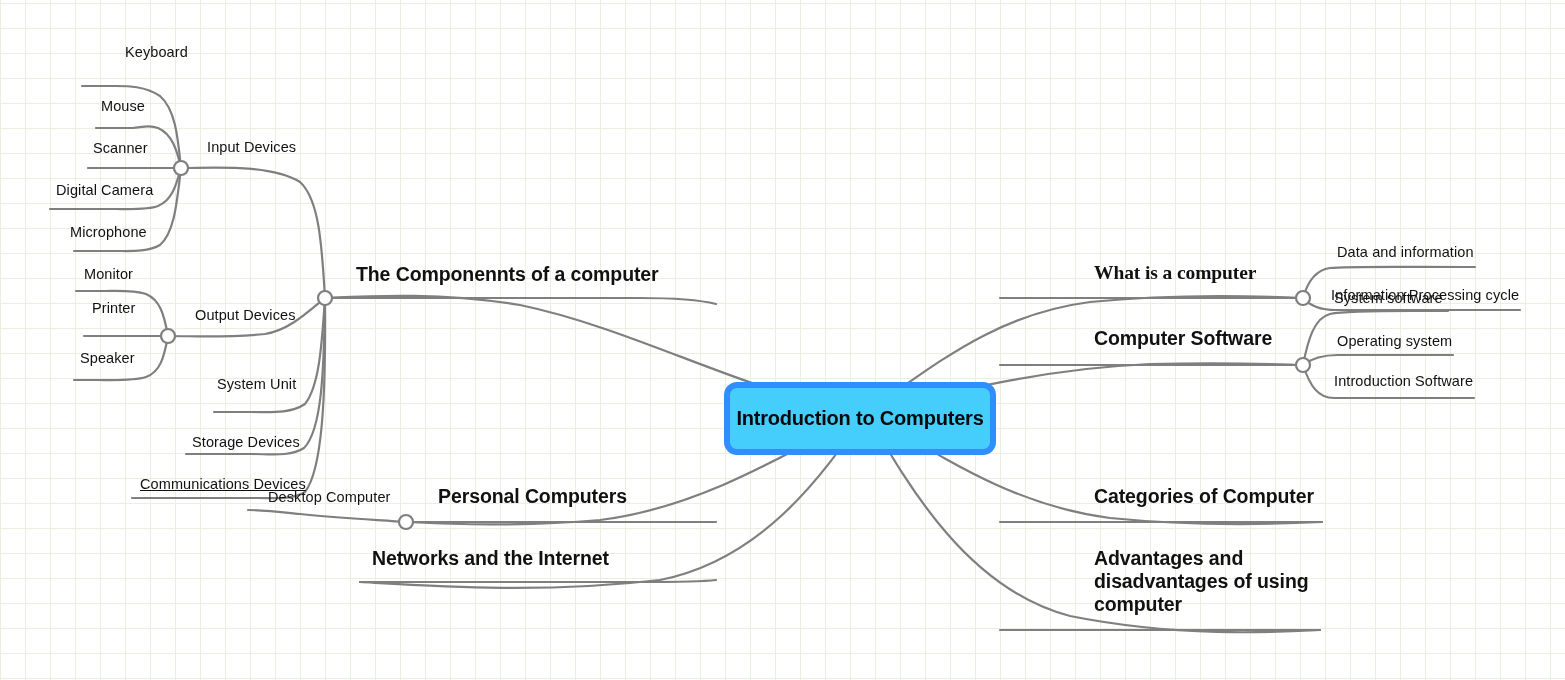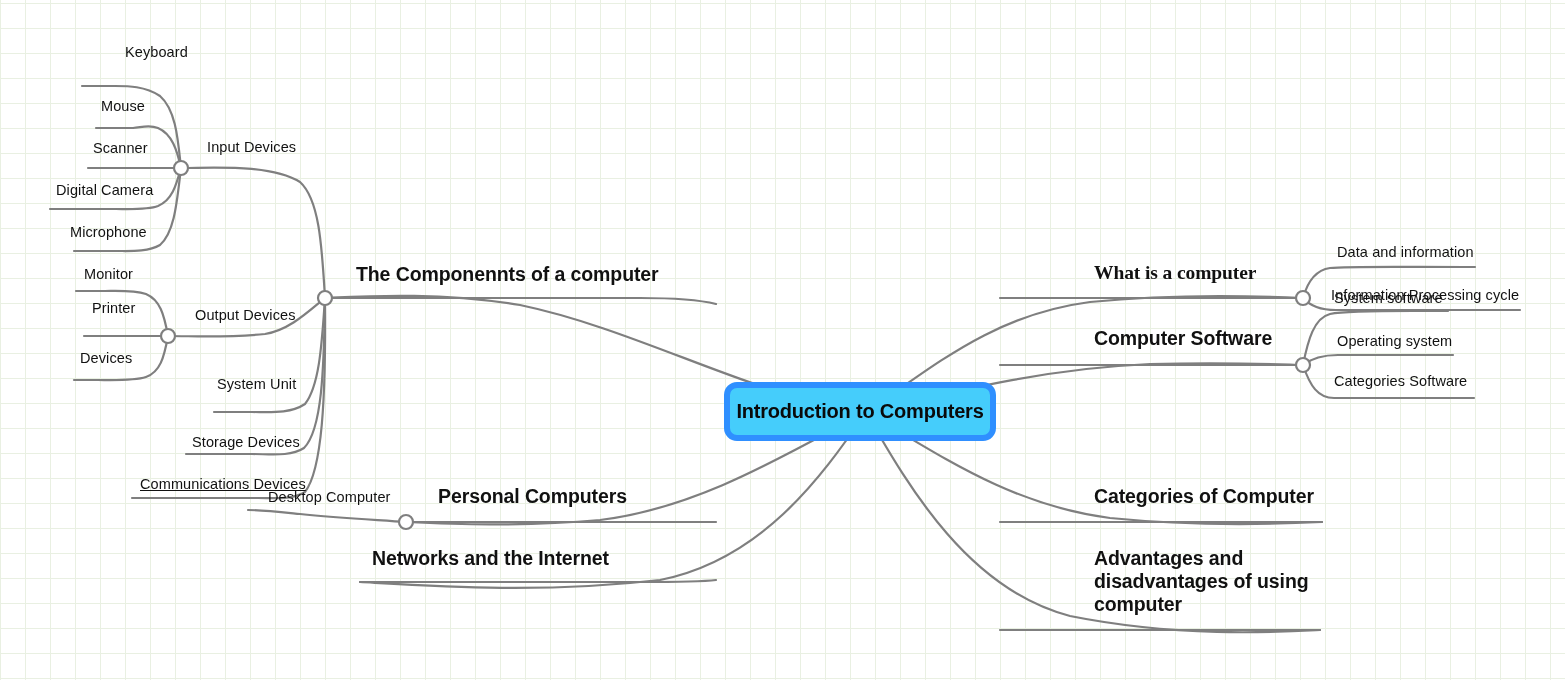--- a/index.html
+++ b/index.html
@@ -47,21 +47,21 @@
   }
   .lbl-branch.wrap {
     white-space: normal;
     width: 215px;
   }
   #center-node {
     position: absolute;
     left: 724px;
     top: 382px;
     width: 272px;
-    height: 59px;
+    height: 73px;
     box-sizing: border-box;
     background: #45cdfb;
     border: 6px solid #2f8fff;
     border-radius: 13px;
     display: flex;
     align-items: center;
     justify-content: center;
   }
   #center-node span {
     font-size: 20px;
@@ -167,25 +167,25 @@
   <div class="lbl lbl-leaf" style="left:207px; top:139px;">Input Devices</div>
   <div class="lbl lbl-leaf" style="left:195px; top:307px;">Output Devices</div>
 
   <div class="lbl lbl-leaf" style="left:85px; top:44px;margin-left:40px;">Keyboard</div>
   <div class="lbl lbl-leaf" style="left:101px; top:98px;">Mouse</div>
   <div class="lbl lbl-leaf" style="left:93px; top:140px;">Scanner</div>
   <div class="lbl lbl-leaf" style="left:56px; top:182px;">Digital Camera</div>
   <div class="lbl lbl-leaf" style="left:70px; top:224px;">Microphone</div>
   <div class="lbl lbl-leaf" style="left:84px; top:266px;">Monitor</div>
   <div class="lbl lbl-leaf" style="left:92px; top:300px;">Printer</div>
-  <div class="lbl lbl-leaf" style="left:80px; top:350px;">Devices</div>
+  <div class="lbl lbl-leaf" style="left:80px; top:350px;">Speaker</div>
   <div class="lbl lbl-leaf" style="left:217px; top:376px;">System Unit</div>
   <div class="lbl lbl-leaf" style="left:192px; top:434px;">Storage Devices</div>
   <div class="lbl lbl-leaf" style="left:140px; top:476px;text-decoration:underline;">Communications Devices</div>
   <div class="lbl lbl-leaf" style="left:268px; top:489px;">Desktop Computer</div>
 
   <div class="lbl lbl-leaf" style="left:1337px; top:244px;">Data and information</div>
   <div class="lbl lbl-leaf" style="left:1331px; top:287px;">Information Processing cycle</div>
   <div class="lbl lbl-leaf" style="left:1334px; top:290px;">System software</div>
   <div class="lbl lbl-leaf" style="left:1337px; top:312px;margin-top:21px;">Operating system</div>
-  <div class="lbl lbl-leaf" style="left:1334px; top:373px;">Categories Software</div>
+  <div class="lbl lbl-leaf" style="left:1334px; top:373px;">Introduction Software</div>
 
 </div>
 
 </body></html>

